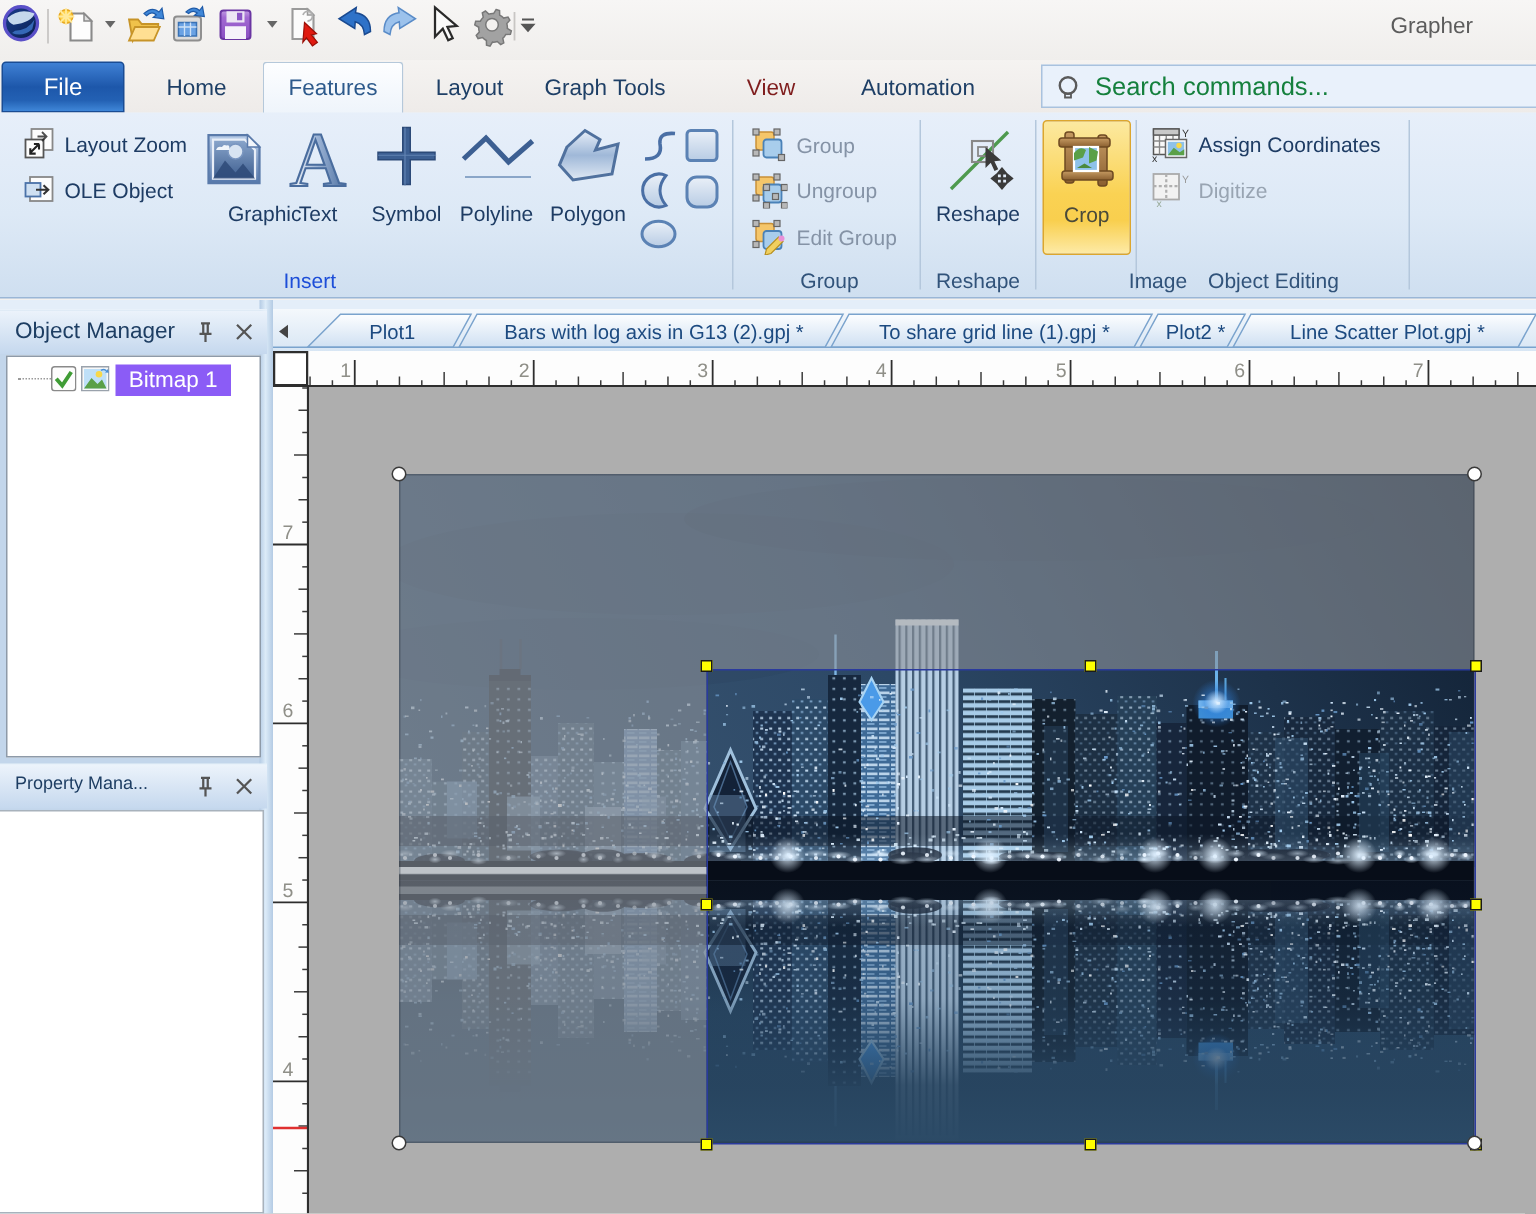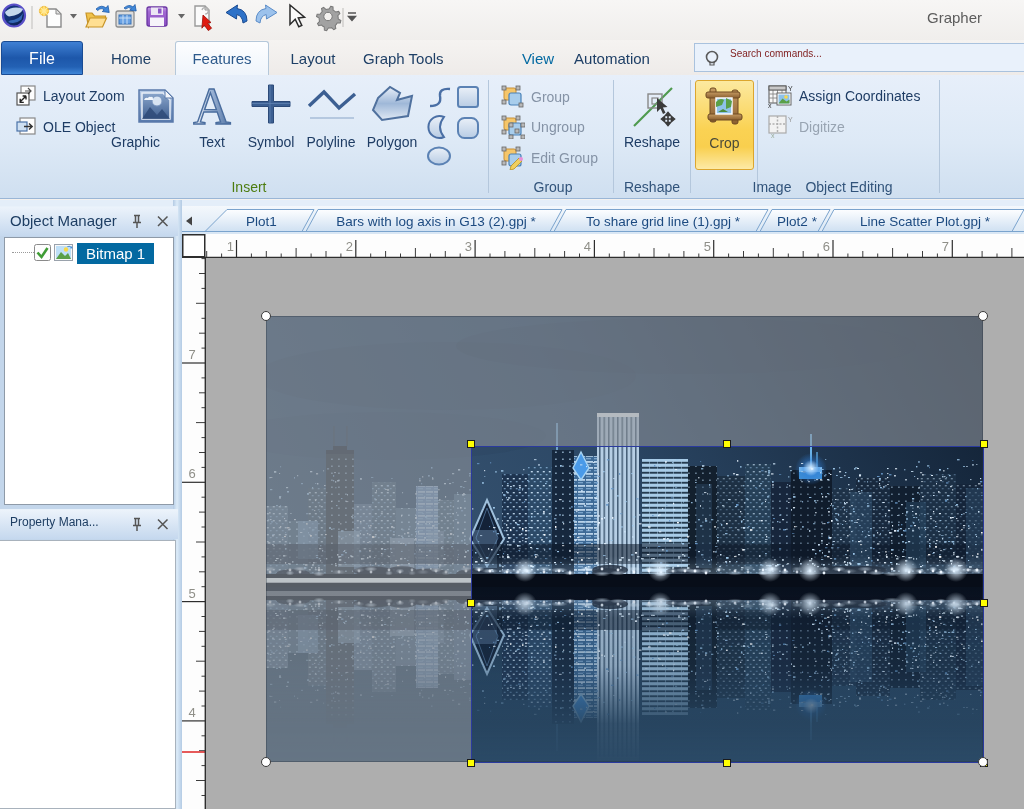--- a/index.html
+++ b/index.html
@@ -60,36 +60,36 @@
 <line x1="343" y1="8" x2="343" y2="27" stroke="#c8c6c4" stroke-width="1.2"></line>
 <path d="M348 13 h8 M348.5 16.5 l3.5 4 3.5 -4 Z" stroke="#555" stroke-width="1.4" fill="#555"></path>
 </svg>
 <div class="abs" style="left:0;top:40px;width:1024px;height:35px;background:linear-gradient(#f5f3f1,#eeebe9);"></div>
 <div class="abs" style="left:1px;top:41px;width:82px;height:34px;border-radius:3px 3px 0 0;background:linear-gradient(#3f80d4,#1d57aa 50%,#2361b4 78%,#3f86d8);border:1px solid #1a4c94;color:#fff;font-size:16px;text-align:center;line-height:33px;">File</div>
 <div class="abs" style="left:175px;top:41px;width:94px;height:35px;border-radius:3px 3px 0 0;background:linear-gradient(#fdfeff,#eef4fb);border:1px solid #b5c8da;border-bottom:none;"></div>
 <div class="abs" style="left:96px;top:41px;width:70px;height:34px;color:#1e3f66;font-size:15px;text-align:center;line-height:35px;">Home</div>
 <div class="abs" style="left:175px;top:41px;width:94px;height:34px;color:#2d5a8c;font-size:15px;text-align:center;line-height:35px;">Features</div>
 <div class="abs" style="left:273px;top:41px;width:80px;height:34px;color:#1e3f66;font-size:15px;text-align:center;line-height:35px;">Layout</div>
 <div class="abs" style="left:363px;top:41px;width:110px;height:34px;color:#1e3f66;font-size:15px;text-align:left;line-height:35px;">Graph Tools</div>
-<div class="abs" style="left:508px;top:41px;width:60px;height:34px;color:#0369a1;font-size:15px;text-align:center;line-height:35px;">View</div>
+<div class="abs" style="left:484px;top:41px;width:60px;height:34px;color:#7f1d1d;font-size:15px;text-align:center;line-height:35px;">View</div>
 <div class="abs" style="left:557px;top:41px;width:110px;height:34px;color:#1e3f66;font-size:15px;text-align:center;line-height:35px;">Automation</div>
 <div class="abs" style="left:694px;top:43px;width:336px;height:29px;background:#e9f1fb;border:1px solid #a9c2de;"></div>
 <svg class="abs" style="left:700px;top:47px" width="24" height="24" viewBox="0 0 24 24">
 <circle cx="12" cy="10" r="5.5" fill="none" stroke="#5a5a5a" stroke-width="1.6"></circle>
 <path d="M10 15.5 h4 v2.5 h-4 Z M10.5 18 h3" stroke="#5a5a5a" stroke-width="1.2" fill="none"></path>
 </svg>
-<div class="abs" style="left:730px;top:48px;font-size:10px;color:#7f1d1d;">Search commands...</div>
+<div class="abs" style="left:730px;top:48px;font-size:17px;color:#15803d;">Search commands...</div>
 <div class="abs" style="left:0;top:75px;width:1024px;height:124px;background:linear-gradient(#e7effa,#dde9f6 55%,#cfdff0);border-bottom:1px solid #9ab6d6;"></div>
 <div class="abs" style="left:0;top:200px;width:1024px;height:6px;background:#e4eef9;"></div>
 <div class="abs" style="left:488px;top:80px;width:1px;height:113px;background:#b4c7dc;"></div>
 <div class="abs" style="left:613px;top:80px;width:1px;height:113px;background:#b4c7dc;"></div>
 <div class="abs" style="left:690px;top:80px;width:1px;height:113px;background:#b4c7dc;"></div>
 <div class="abs" style="left:757px;top:80px;width:1px;height:113px;background:#b4c7dc;"></div>
 <div class="abs" style="left:939px;top:80px;width:1px;height:113px;background:#b4c7dc;"></div>
-<div class="abs" style="left:189px;top:179px;width:120px;height:16px;font-size:14px;color:#4d7c0f;text-align:center;">Insert</div>
+<div class="abs" style="left:189px;top:179px;width:120px;height:16px;font-size:14px;color:#1d4ed8;">Insert</div>
 <div class="abs" style="left:493px;top:179px;width:120px;height:16px;font-size:14px;color:#31537a;text-align:center;">Group</div>
 <div class="abs" style="left:592px;top:179px;width:120px;height:16px;font-size:14px;color:#31537a;text-align:center;">Reshape</div>
 <div class="abs" style="left:664px;top:179px;width:120px;height:16px;font-size:14px;color:#31537a;text-align:center;margin-left:48px;">Image</div>
 <div class="abs" style="left:779px;top:179px;width:140px;height:16px;font-size:14px;color:#31537a;text-align:center;">Object Editing</div>
 <svg class="abs" style="left:16px;top:85px" width="22" height="22" viewBox="0 0 22 22">
 <rect x="5" y="1" width="14" height="14" fill="#fdfdfd" stroke="#888" stroke-width="1.2"></rect>
 <rect x="1" y="8" width="12" height="12" fill="#fdfdfd" stroke="#555" stroke-width="1.2"></rect>
 <path d="M4 17 l6 -6 M4.2 13.8 l0 3.6 3.6 0 M10.2 11 l-3.6 0 M10 11.2 l0 3.4" stroke="#222" stroke-width="1.4" fill="none"></path>
 <path d="M9 6 l6 0 M12 3 l3 3 -3 3" stroke="#222" stroke-width="1.2" fill="none" opacity="0.8"></path>
 </svg>
@@ -111,21 +111,21 @@
         <stop offset="1" stop-color="#3f5f90"></stop>
       </linearGradient>
     </defs>
 <path d="M2 2 h26 l8 8 v24 h-34 Z" fill="url(#gr1)" stroke="#5a7aaa" stroke-width="1.5"></path>
 <path d="M5 5 h21 l7 7 v19 h-28 Z" fill="url(#gr2)" stroke="#e8eef8" stroke-width="1.5"></path>
 <path d="M28 2 l8 8 h-8 Z" fill="#f3f6fb" stroke="#5a7aaa" stroke-width="1"></path>
 <circle cx="20" cy="13" r="5" fill="#d8e4f2" stroke="#7a96c0" stroke-width="1"></circle>
 <path d="M5 31 l8 -12 7 8 5 -6 8 10 Z" fill="#2e4a78" opacity="0.85"></path>
 <path d="M7 12 q1 -3 4 -2 q1 -2 3 -1 q2 -1 2 2 l0 1 h-9 Z" fill="#f0f5fb"></path>
 </svg>
-<div class="abs" style="left:111px;top:134px;width:90px;height:16px;font-size:14px;color:#1e3c64;text-align:left;">Graphic</div>
+<div class="abs" style="left:111px;top:134px;width:90px;height:16px;font-size:14px;color:#1e3c64;text-align:right;">Graphic</div>
 <svg class="abs" style="left:191px;top:84px" width="42" height="44" viewBox="0 0 42 44">
 <defs>
       <linearGradient id="ta" x1="0" y1="0" x2="1" y2="0">
         <stop offset="0" stop-color="#ffffff"></stop>
         <stop offset="0.5" stop-color="#9ab2d4"></stop>
         <stop offset="1" stop-color="#4a6d9e"></stop>
       </linearGradient>
     </defs>
 <text x="21" y="40" font-family="Liberation Serif, serif" font-size="52" text-anchor="middle" fill="url(#ta)" stroke="#4a6d9e" stroke-width="1.4">A</text>
 </svg>
@@ -259,21 +259,21 @@
 <rect x="0.5" y="0.5" width="16" height="16" rx="2" fill="#fdfdfd" stroke="#8a8a8a" stroke-width="1"></rect>
 <path d="M3.5 8.5 l4 4.5 6 -9" stroke="#3f9c35" stroke-width="2.6" fill="none"></path>
 </svg>
 <svg class="abs" style="left:54px;top:244px" width="19" height="17" viewBox="0 0 19 17">
 <rect x="0.5" y="0.5" width="18" height="16" fill="#f8f8f8" stroke="#9aa2ac" stroke-width="1"></rect>
 <rect x="2" y="2" width="15" height="13" fill="#bfe0f8"></rect>
 <path d="M2 15 l5 -7 4 4 3 -3 3 6 Z" fill="#5aa048"></path>
 <circle cx="12" cy="5.5" r="2.2" fill="#f8d84a"></circle>
 <path d="M13 2.5 q3 -1.5 4 0.5 l1 -1 0.5 2.5 -2.5 -0.2 0.7 -0.7 q-1.5 -1.5 -3 -0.3 Z" fill="#4b8fd4"></path>
 </svg>
-<div class="abs" style="left:77px;top:243px;width:77px;height:21px;background:#0369a1;color:#fff;font-size:15px;line-height:21px;text-align:center;">Bitmap 1</div>
+<div class="abs" style="left:77px;top:243px;width:77px;height:21px;background:#8b5cf6;color:#fff;font-size:15px;line-height:21px;text-align:center;">Bitmap 1</div>
 <div class="abs" style="left:0;top:509px;width:178px;height:30px;background:linear-gradient(#ecf3fb,#c5d8ee);border-top:1px solid #e8f1fa;"></div>
 <div class="abs" style="left:10px;top:515px;font-size:12px;color:#1e3e63;">Property Mana...</div>
 <svg class="abs" style="left:128px;top:516px" width="48" height="17" viewBox="0 0 48 17">
 <g stroke="#555" stroke-width="1.5" fill="none">
 <path d="M6 2.5 h6 M7.5 2.5 v7 M10.5 2.5 v7 M5 9.5 h8 M9 9.5 v5.5"></path>
 <path d="M30 3.5 l9.5 9.5 M39.5 3.5 l-9.5 9.5"></path>
 </g>
   </svg>
 <div class="abs" style="left:0px;top:540px;width:176px;height:269px;background:#fff;border:1px solid #a8b2bc;border-left:none;"></div>
 <div class="abs" style="left:182px;top:206px;width:842px;height:28px;background:linear-gradient(#f4f8fc,#d8e6f4);"></div>

